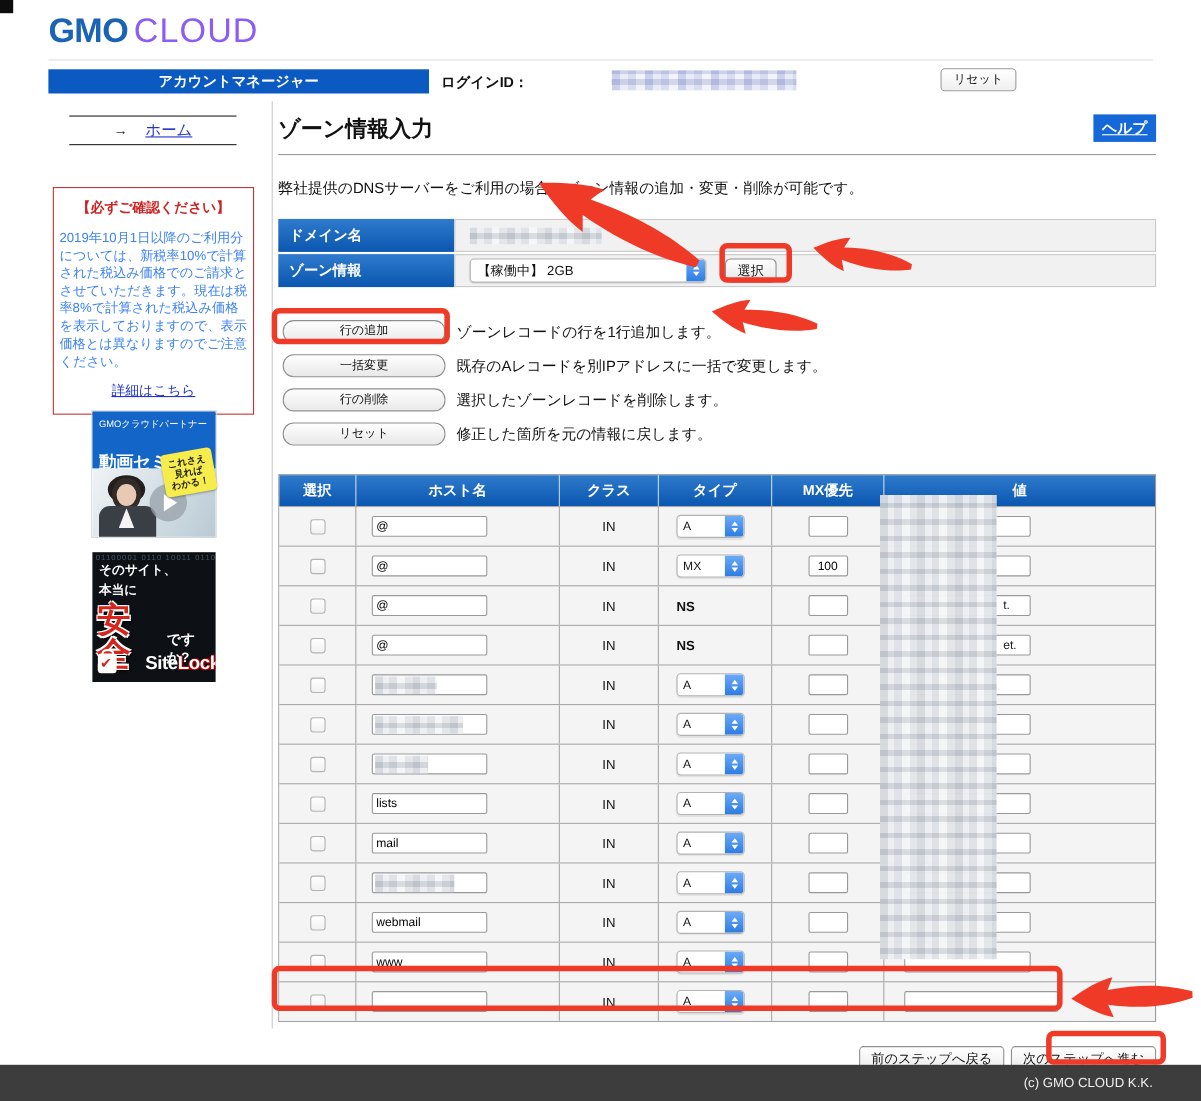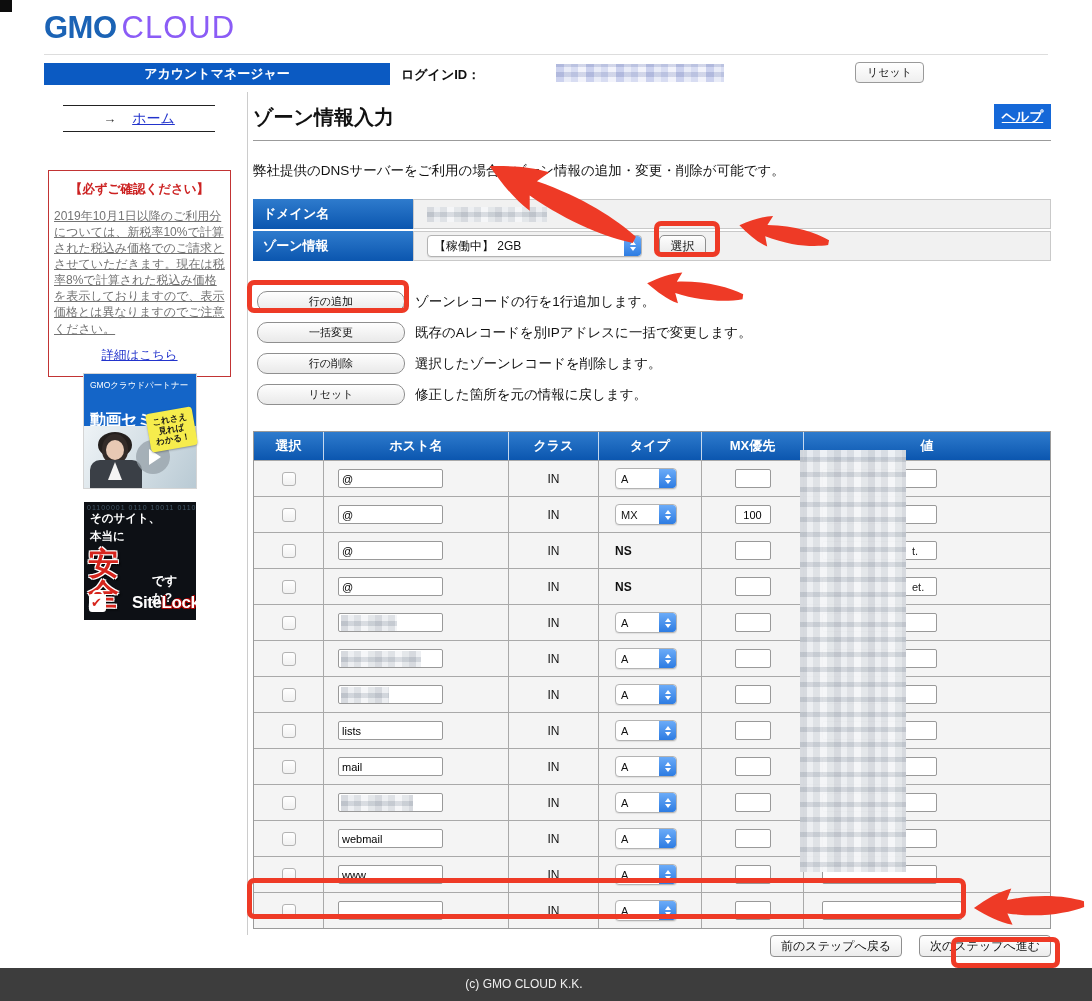--- a/index.html
+++ b/index.html
@@ -37,21 +37,21 @@
 
   
   .sidebar-rule { position:absolute; left:247px; top:92px; width:1px; height:843px; background:#ccc; }
   .home-box { position:absolute; left:63px; top:105px; width:152px; height:27px; border-top:1px solid #222;
               border-bottom:1px solid #222; display:flex; align-items:center; justify-content:center; gap:16px; }
   .home-arrow { color:#333; font-size:13px; }
   .home-link { color:#2334cc; font-size:14px; text-decoration:underline; cursor:pointer; }
 
   .notice-box { position:absolute; left:48px; top:170px; width:183px; border:1px solid #c23434; padding:10px 5px 12px 5px; background:#fff; }
   .notice-title { color:#cc2222; font-weight:bold; font-size:12.5px; text-align:center; margin-bottom:10px; }
-  .notice-body { font-size:12px; line-height:1.34; color:#737373;text-decoration:underline; }
+  .notice-body { font-size:12px; line-height:1.34; color:#3b82f6; }
   .notice-link { display:block; text-align:center; margin-top:10px; color:#2334cc; font-size:12.5px; text-decoration:underline; cursor:pointer; }
 
   .banner-video { position:absolute; left:84px; top:374px; width:112px; height:114px; cursor:pointer;
                   box-shadow:0 0 0 1px #d5d5d5; overflow:visible; }
   .bv-top { background:#1465c8; color:#fff; height:52px; padding:6px 5px 0 6px; }
   .bv-l1 { font-size:8.5px; }
   .bv-l2 { font-size:16px; font-weight:bold; margin-top:18px; letter-spacing:-.5px; }
   .bv-l3 { font-size:11px; font-weight:bold; margin-top:1px; }
   .bv-photo { position:relative; height:62px; background:linear-gradient(120deg,#eef3f6 0%,#cfdbe2 60%,#b9cad4 100%); overflow:hidden; }
   .bv-head { position:absolute; left:18px; top:8px; width:26px; height:30px; border-radius:50% 50% 45% 45%; background:#332b28; }
@@ -140,27 +140,27 @@
          font-family:"Liberation Sans","DejaVu Sans",sans-serif; }
   .host-in { width:105px; }
   .mx-in { width:36px; text-align:center; }
   .type-select { width:62px; height:21px; }
   .type-select .msl { font-size:11px; padding:0 5px; }
   .type-text { font-size:12px; font-weight:bold; }
   .host-blur { position:absolute; left:17px; top:10px; height:16px; display:none; }
   .val-wrap { position:relative; display:flex; align-items:center; }
   .val-suffix { position:absolute; left:90px; top:4px; font-size:11px; color:#222; }
 
-  .step-row { margin-top:6px; display:flex; justify-content:flex-end; gap:17px;text-align:center; }
+  .step-row { margin-top:22px; display:flex; justify-content:flex-end; gap:6px;text-align:center; }
   .step-btn { height:22px; padding:0 10px; border:1px solid #8f8f8f; border-radius:4px;
               background:linear-gradient(#fff,#ececec); font-size:12px; line-height:20px; cursor:pointer; }
 
   
   .footer { position:absolute; left:0; top:968px; width:1092px; height:33px; background:#3d3d3d;
-            color:#efefef; font-size:12px; text-align:center; line-height:33px; padding-right:44px; }
+            color:#efefef; font-size:12px; text-align:right; line-height:33px; padding-right:44px; }
 
   
   .blur-strip { position:absolute; left:800px; top:450px; width:106px; height:422px; opacity:.97; }
   .redbox { position:absolute; border:5px solid #ee3a26; border-radius:7px; pointer-events:none; }
   #rb-select { left:654px; top:221px; width:66px; height:36px; }
   #rb-add    { left:247px; top:280px; width:162px; height:33px; }
   #rb-row    { left:247px; top:878px; width:719px; height:41px; }
   #rb-next   { left:951px; top:937px; width:109px; height:31px; }
   .red-arrow { position:absolute; pointer-events:none; }
   .red-arrow svg { display:block; width:100%; height:100%; }

